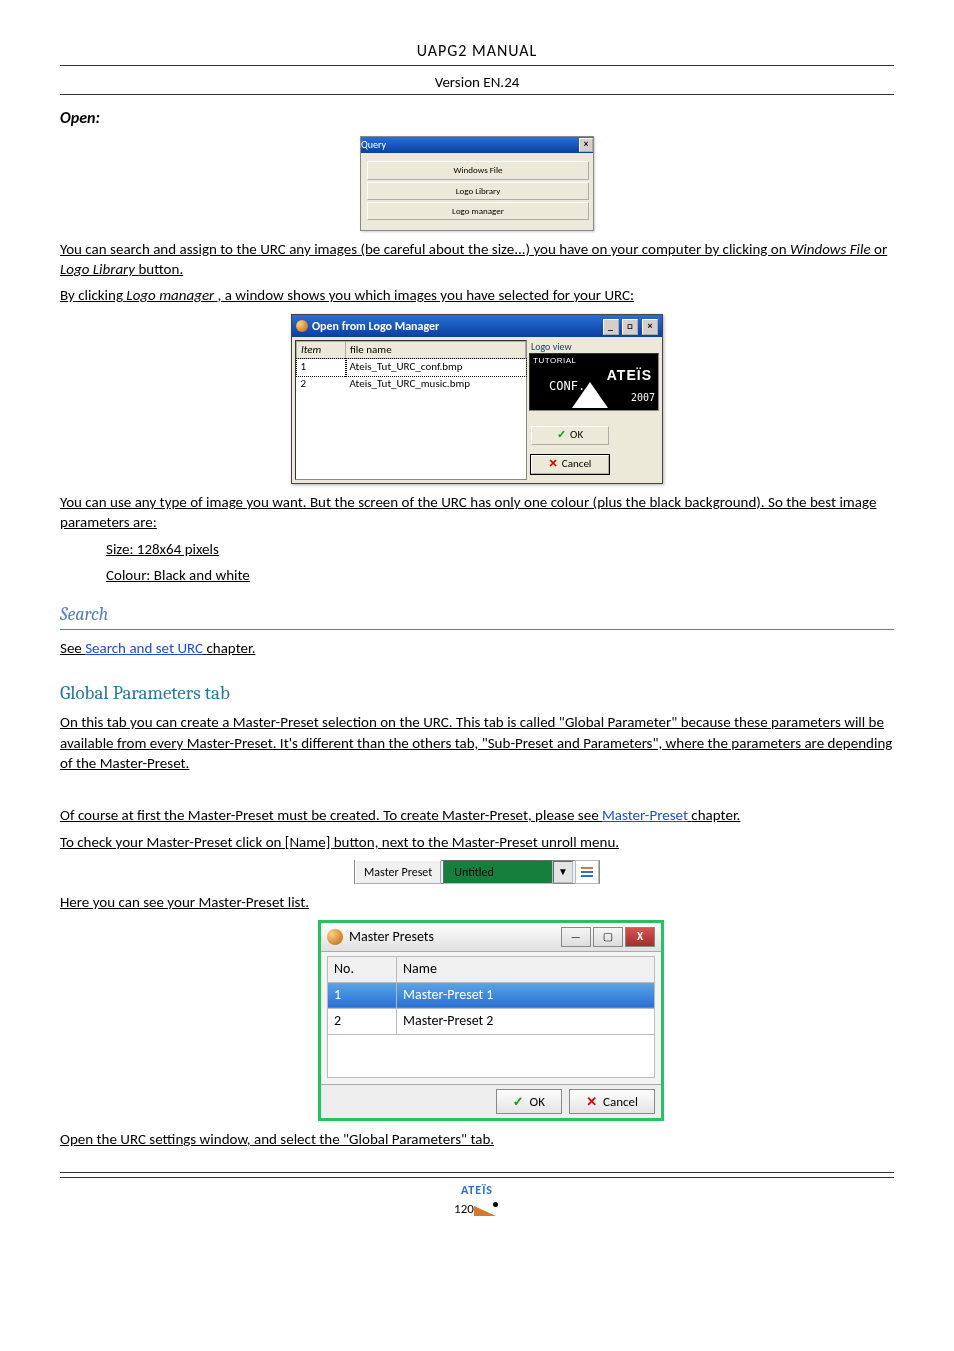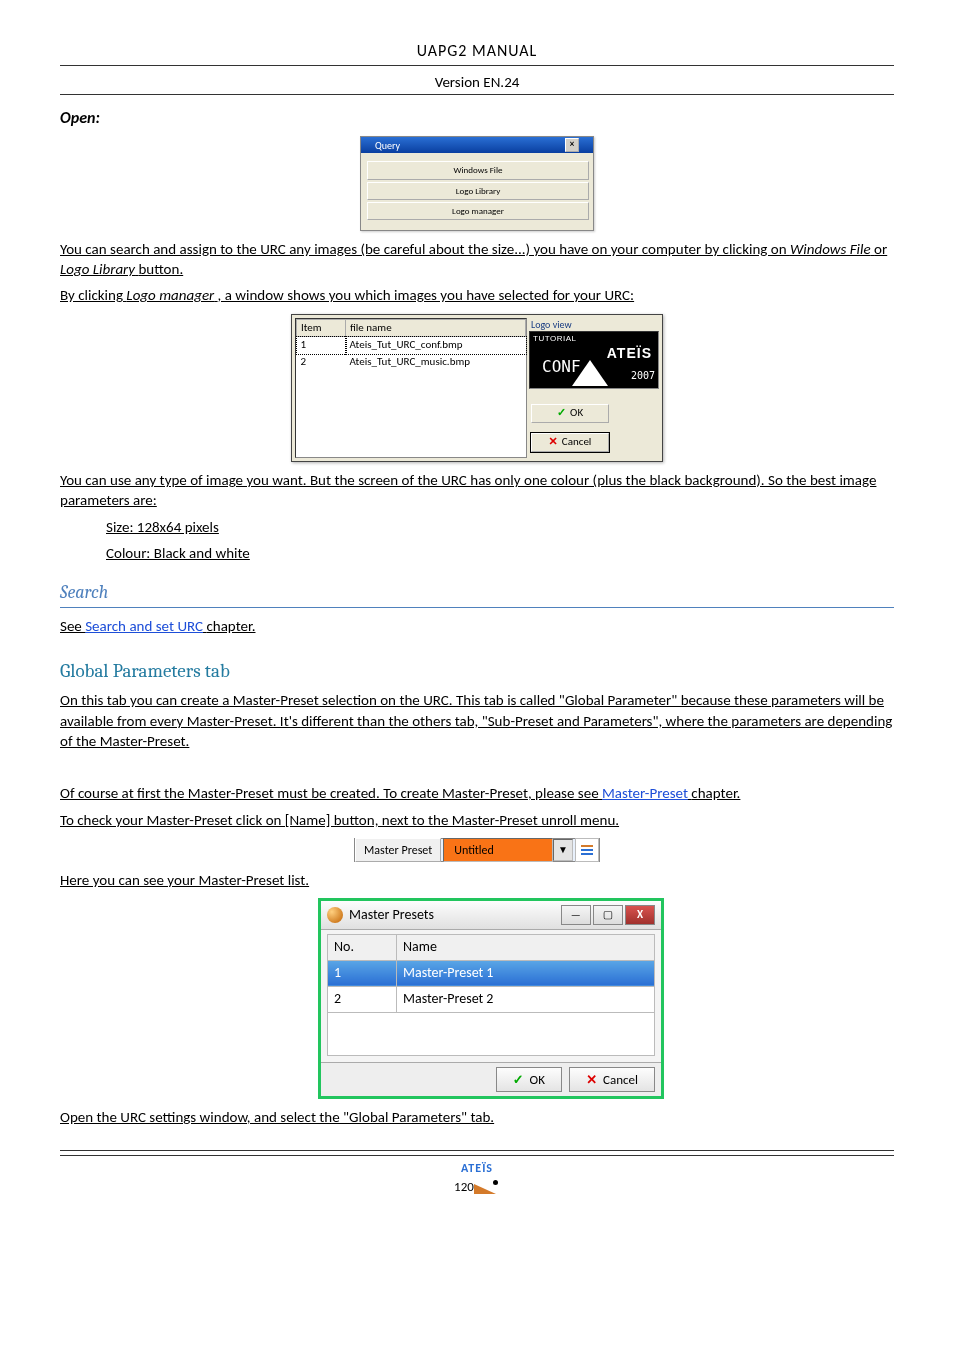--- a/index.html
+++ b/index.html
@@ -47,24 +47,24 @@
     width: 232px;
     border: 1px solid #888;
     background: #ece9d8;
     text-align: left;
     font-size: 9px;
     box-shadow: 1px 1px 2px rgba(0,0,0,0.2);
   }
   .dlg-query .titlebar {
     background: linear-gradient(#2a6fd4, #0a3fa0);
     color: #fff;
-    padding: 1px 14px;
+    padding: 1px 0;
     display: flex;
     justify-content: space-between;
-    align-items: flex-end;
+    align-items: flex-start;
     font-size: 10px;
   }
   .dlg-query .titlebar .closebtn {
     width: 12px; height: 12px;
     background: #d4d0c8;
     border: 1px outset #fff;
     text-align: center;
     line-height: 10px;
     color: #000;
     font-weight: bold;
@@ -149,21 +149,21 @@
     background: #000;
     color: #fff;
     border: 1px inset #888;
     font-family: "Arial Black", Arial, sans-serif;
     font-size: 10px;
     position: relative;
     overflow: hidden;
   }
   .dlg-lm .logo-view .l1 { position: absolute; top: 2px; left: 3px; font-size: 8px; letter-spacing: 0.5px; }
   .dlg-lm .logo-view .l2 { position: absolute; top: 12px; right: 6px; font-weight: bold; letter-spacing: 1px; font-size: 14px; }
-  .dlg-lm .logo-view .l3 { position: absolute; top: 24px; left: 12px; font-family: monospace; font-size: 16px; }
+  .dlg-lm .logo-view .l3 { position: absolute; top: 24px; left: 19px; font-family: monospace; font-size: 12px; }
   .dlg-lm .logo-view .tri {
     position: absolute;
     width: 0; height: 0;
     border-left: 18px solid transparent;
     border-right: 18px solid transparent;
     border-bottom: 26px solid #fff;
     bottom: 2px; left: 42px;
   }
   .dlg-lm .logo-view .yr { position: absolute; right: 3px; bottom: 6px; font-size: 10px; font-family: monospace; }
   .win-btn {
@@ -192,21 +192,21 @@
   }
   .mp-bar .mp-label {
     padding: 3px 8px;
     border: 1px outset #fff;
     background: #f0f0f0;
     font-size: 12px;
   }
   .mp-bar .mp-value {
     padding: 3px 58px 3px 10px;
     font-size: 12px;
-    background: #f97316;
+    background: #15803d;
     border: 1px inset #bbb;
     margin-left: 2px;
   }
   .mp-bar .mp-dd {
     width: 18px;
     text-align: center;
     border: 1px inset #bbb;
     background: #e4e4e4;
     font-size: 10px;
     padding: 3px 0;
@@ -362,26 +362,37 @@
   <span> button.</span>
 </p>
 <p>
   <span>By clicking </span>
   <i>Logo manager</i>
   <span>, a window shows you which images you have selected for your URC:</span>
 </p>
 
 <div class="center-wrap">
   <div class="dlg-lm">
+    <div class="titlebar">
+      <span style="display:flex;align-items:center;gap:4px;">
+        <span style="width:12px;height:12px;background:radial-gradient(circle at 30% 30%,#ffd080,#c06000);border-radius:50%;"></span>
+        <span>Open from Logo Manager</span>
+      </span>
+      <span class="winicons">
+        <span>_</span>
+        <span>□</span>
+        <span>×</span>
+      </span>
+    </div>
     <div class="body">
       <div class="left">
         <table>
           <tbody>
               <tr>
-            <th style="width:40px;">Item</th>
+            <th style="width:40px;font-style:italic;">Item</th>
             <th>file name</th>
           </tr>
           <tr class="sel">
             <td>1</td>
             <td>Ateis_Tut_URC_conf.bmp</td>
           </tr>
           <tr>
             <td>2</td>
             <td>Ateis_Tut_URC_music.bmp</td>
           </tr>

